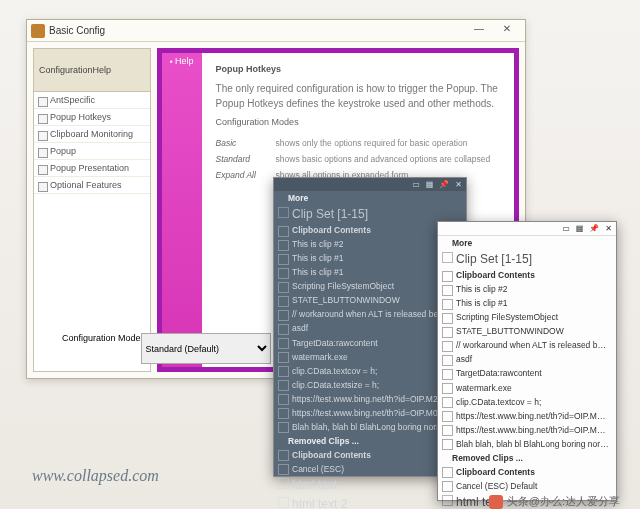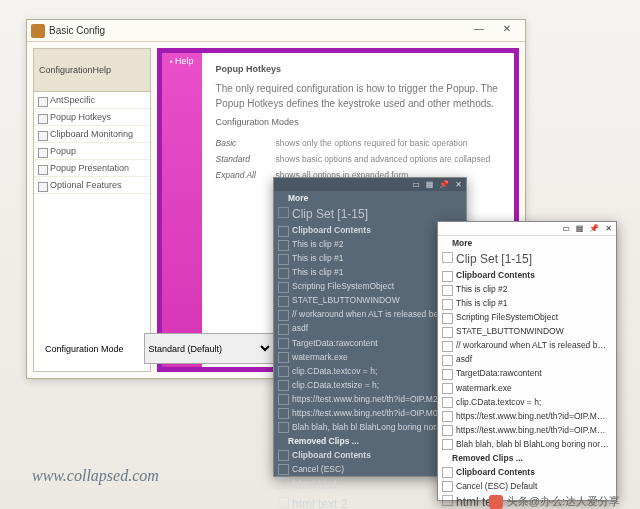--- a/index.html
+++ b/index.html
@@ -18,21 +18,21 @@
 .main-hd{background:linear-gradient(#e94fc9,#d635b5);color:#fff;font-size:9px;padding:3px 8px}
 .main-hd::before{content:"▪ ";font-size:8px}
 .main-ct{flex:1;padding:10px 14px;font-size:9px;color:#555;line-height:1.5}
 .sect-t{margin-bottom:8px;color:#666}
 .sect-h{font-weight:bold;margin-bottom:4px}
 .sect-p{color:#777;margin-bottom:5px;font-size:10px}
 .modes{font-size:8.5px}
 .modes-row{display:flex;margin-bottom:3px}
 .modes-k{width:60px;font-style:italic;color:#666}
 .modes-v{flex:1;color:#888}
-.cfg-foot{position:absolute;left:18px;bottom:14px;display:flex;align-items:center;gap:20px;font-size:9px}
+.cfg-foot{position:absolute;left:35px;bottom:14px;display:flex;align-items:flex-start;gap:0;font-size:9px}
 .cfg-foot select{font-size:9px;width:130px;height:31px;border:1px solid #aaa}
 .popup{position:absolute;font-size:9px;box-shadow:0 3px 12px rgba(0,0,0,.4);border:1px solid #888}
 .popup.dark{left:273px;top:177px;width:194px;height:300px;background:#596876;color:#d0d6dc}
 .popup.light{left:437px;top:221px;width:180px;height:280px;background:#fdfdfd;color:#333}
 .p-bar{display:flex;justify-content:flex-end;gap:6px;padding:2px 4px;font-size:8px}
 .popup.dark .p-bar{background:#4a5866}
 .popup.light .p-bar{border-bottom:1px solid #ddd}
 .p-bar span{cursor:pointer}
 .p-ln{padding:1.5px 6px 1.5px 18px;position:relative;white-space:nowrap;overflow:hidden;text-overflow:ellipsis;cursor:pointer;font-size:8.5px;line-height:1.3}
 .p-ln::before{content:"";position:absolute;left:4px;top:2px;width:9px;height:9px;border:1px solid currentColor;opacity:.4}

